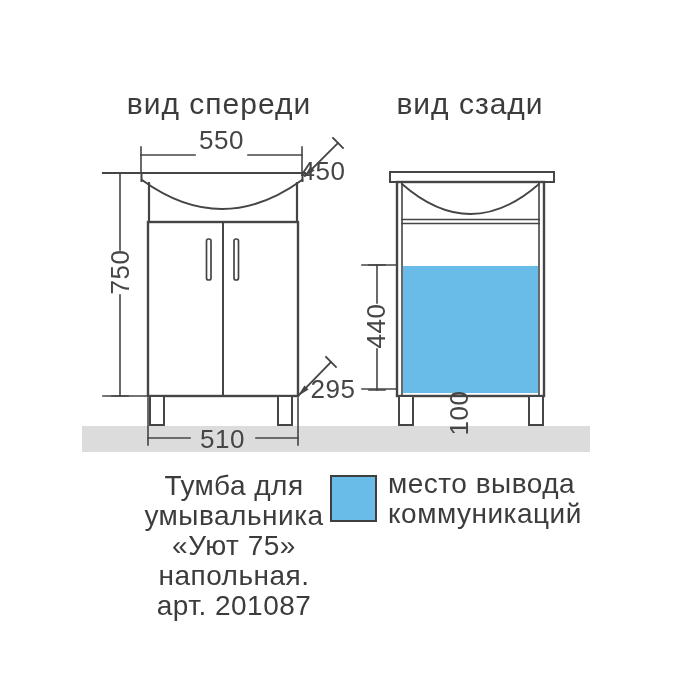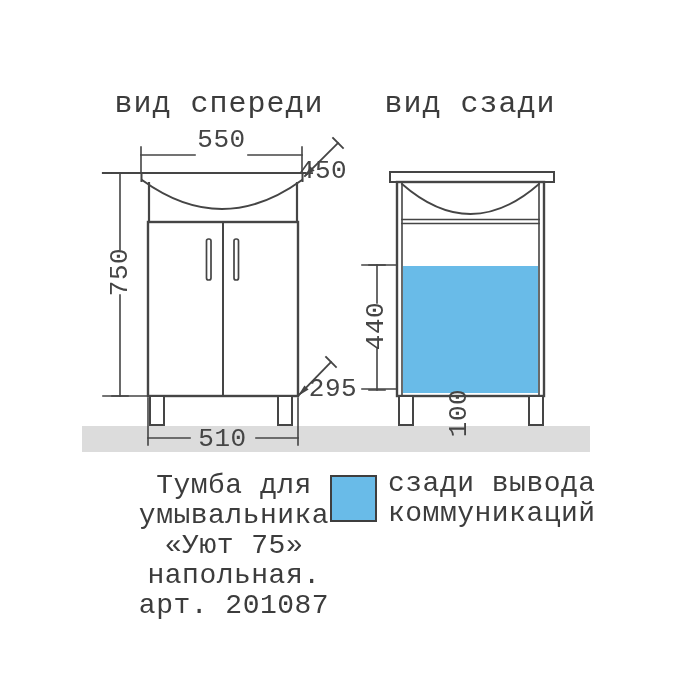--- a/index.html
+++ b/index.html
@@ -1,18 +1,18 @@
 <!DOCTYPE html>
 <html><head>
 <meta charset="utf-8">
 <style>
   html,body{margin:0;padding:0;background:#fff;}
   #canvas{
     position:relative;width:700px;height:700px;background:#ffffff;overflow:hidden;
-    font-family:Liberation Mono, monospace;color:#3e3e3e;
+    font-family:Liberation Sans, sans-serif;color:#3e3e3e;
   }
   .abs{position:absolute;}
   .view-title{
     font-size:30px;letter-spacing:1px;color:#3c3c3c;text-align:center;white-space:nowrap;
   }
   .dim-label{
     font-size:26px;color:#454545;text-align:center;white-space:nowrap;letter-spacing:0.5px;
   }
   .dim-rot{
     width:64px;height:28px;display:flex;align-items:center;justify-content:center;
@@ -108,17 +108,17 @@
   <div class="abs caption" style="left:129px;top:471px;width:210px;">
     <div>Тумба для</div>
     <div>умывальника</div>
     <div>«Уют 75»</div>
     <div>напольная.</div>
     <div>арт. 201087</div>
   </div>
 
   <div class="abs legend-swatch" style="left:330px;top:475px;"></div>
   <div class="abs legend-text" style="left:388px;top:469px;">
-    <div>сзади вывода</div>
+    <div>место вывода</div>
     <div>коммуникаций</div>
   </div>
 
 </div>
 
 </body></html>

